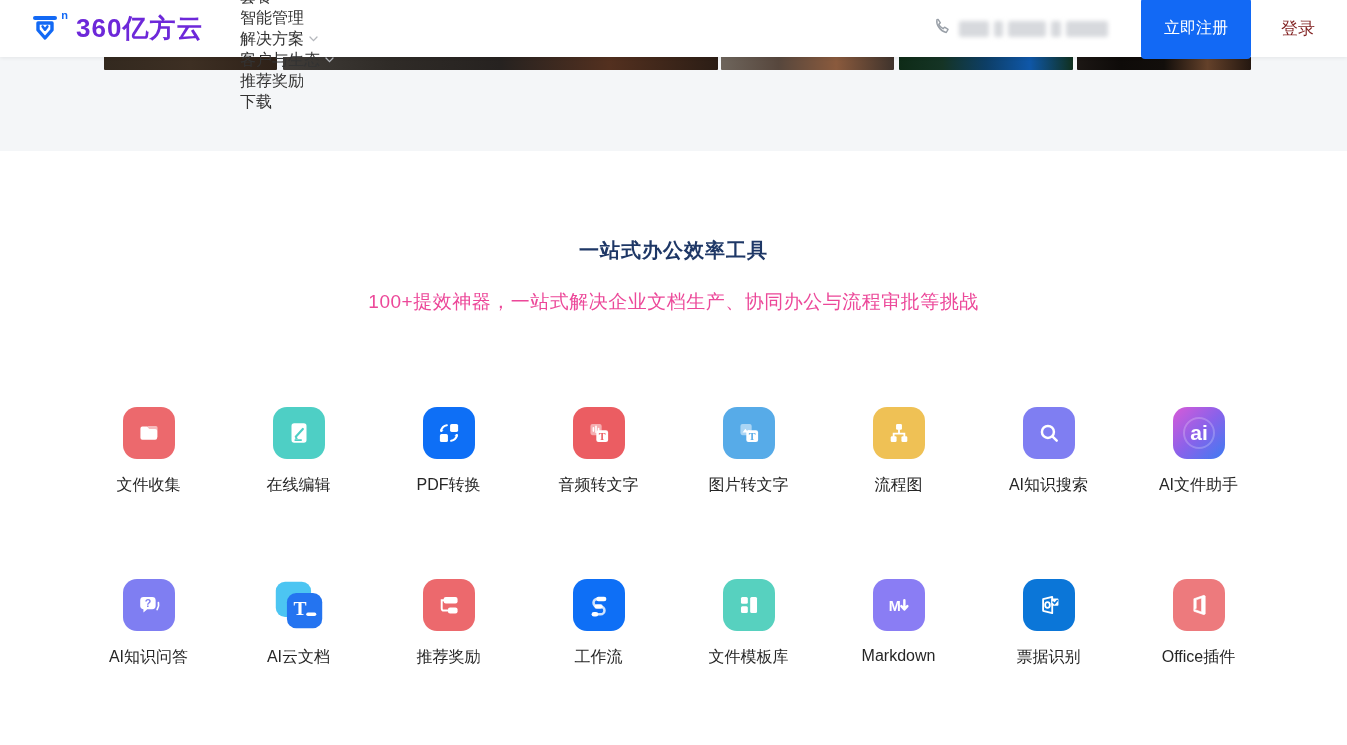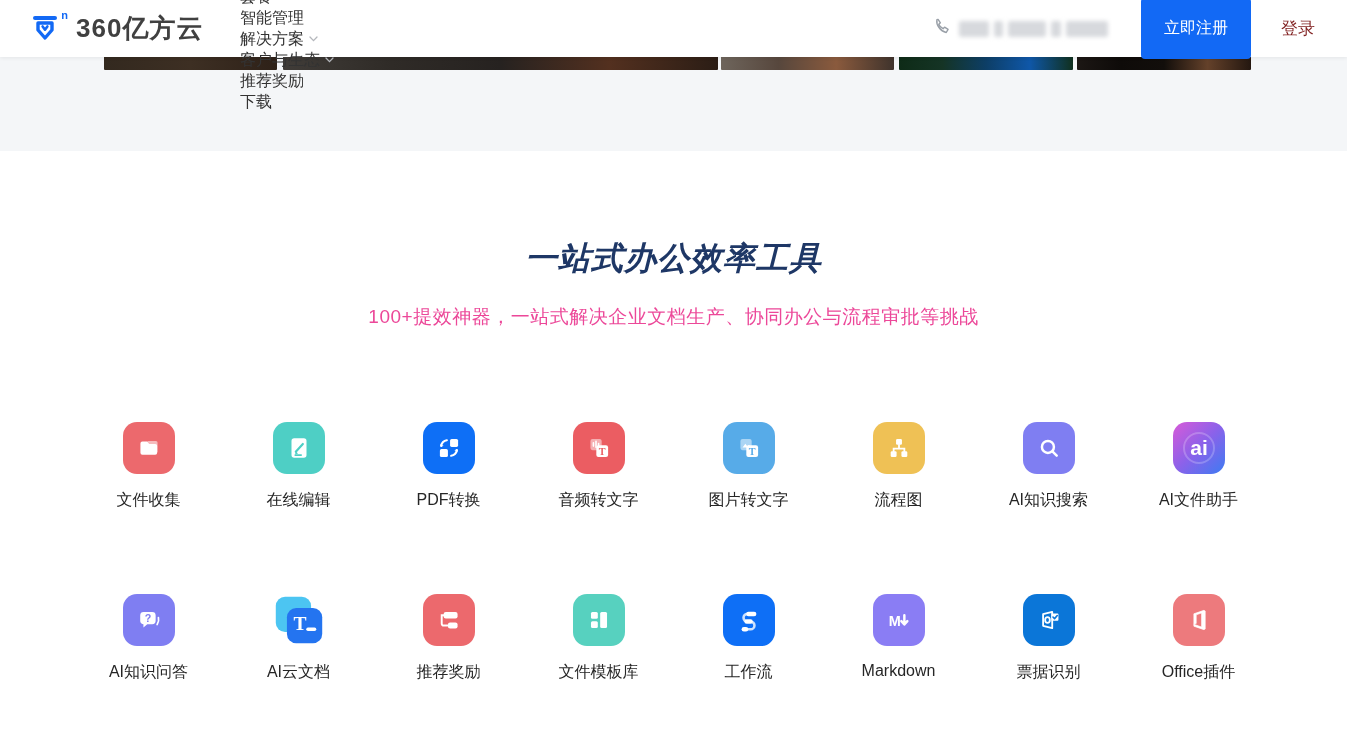--- a/index.html
+++ b/index.html
@@ -11,21 +11,21 @@
 
   
   .topbar {
     height:57px; background:#fff; display:flex; align-items:center;
     padding:0 32px 0 30px; position:relative; z-index:5;
     box-shadow:0 1px 4px rgba(0,0,0,.07);
   }
   .logo { display:flex; align-items:center; cursor:pointer; }
   .logo-mark { width:36px; height:36px; position:relative; }
   .logo-sup { position:absolute; top:-2px; right:-2px; font-size:11px; font-weight:700; color:#1269f5; }
-  .logo-text { margin-left:10px; font-size:26px; font-weight:800; color:#404040; letter-spacing:1px; }
+  .logo-text { margin-left:10px; font-size:26px; font-weight:800; color:#6d28d9; letter-spacing:1px; }
   .nav { display:flex; margin-left:24px;flex-direction:column; }
   .nav-item { display:flex; align-items:center; margin:0 12.5px; font-size:16px; color:#333; cursor:pointer; white-space:nowrap; }
   .caret { margin-left:5px; display:inline-flex; }
   .right-group { margin-left:auto; display:flex; align-items:center; }
   .phone-wrap { display:flex; align-items:center; margin-right:28px; }
   .phone-blur { display:flex; align-items:center; margin-left:8px; filter:blur(2px); }
   .phone-blur span { display:inline-block; height:16px; border-radius:2px; background:#d7d9dd; margin-right:5px; }
   .pb1{width:30px;background:#dfe1e4;} .pb2{width:9px;background:#cfd2d6;} .pb3{width:38px;background:#d4d6da;}
   .pb4{width:10px;background:#e3e5e8;} .pb5{width:42px;background:#d9dbde;}
   .register-btn {
@@ -33,21 +33,21 @@
     padding:20px 23px; border-radius:4px; cursor:pointer; font-family:inherit;
   }
   .login-link { margin-left:30px; font-size:17px; color:#1269f5; cursor:pointer; text-decoration:none; }
 
   
   .hero-remnant { height:94px; background:#f4f6f8; position:relative; }
   .strip-frag { position:absolute; top:0; height:13px; border-radius:0 0 1px 1px; }
 
   
   .tools { text-align:center; padding-top:87px; background:#fff; }
-  .tools-title { font-size:32px; line-height:1.25; font-weight:700; color:#1e3766; letter-spacing:1px;font-style:italic; }
+  .tools-title { font-size:20px; line-height:1.25; font-weight:700; color:#1e3766; letter-spacing:1px; }
   .tools-subtitle { margin-top:26px; font-size:19px; color:#ec4899; letter-spacing:.5px; }
   .tools-grid { width:1200px; margin:92px auto 0; display:flex; flex-wrap:wrap; }
   .tool { width:150px; display:flex; flex-direction:column; align-items:center; margin-bottom:83px; cursor:pointer; }
   .tile { width:52px; height:52px; border-radius:14px; display:flex; align-items:center; justify-content:center; }
   .tile svg { display:block; }
   .tool-label { margin-top:16px; font-size:16px; color:#262626; white-space:nowrap; }
 </style>
 </head>
 <body>
 
@@ -251,41 +251,41 @@
           <div class="tile" style="background: rgb(236, 105, 109);">
             <svg width="30" height="30" viewBox="0 0 28 28">
               <rect x="9" y="6.5" width="13" height="6.2" rx="2" fill="#fff"></rect>
               <rect x="13" y="16.3" width="9" height="5.7" rx="2" fill="#fff"></rect>
               <path d="M9.5 9.6 H7.2 v7.6 a2 2 0 0 0 2 2 h3.3" fill="none" stroke="#fff" stroke-width="1.8" stroke-linecap="round"></path>
             </svg>
           </div>
           <div class="tool-label">推荐奖励</div>
         </div>
         <div class="tool">
-          <div class="tile" style="background: rgb(87, 209, 191);">
-            <svg width="30" height="30" viewBox="0 0 28 28">
-              <rect x="6.5" y="6.5" width="6.4" height="6.4" rx="1.4" fill="#fff"></rect>
-              <rect x="6.5" y="15.1" width="6.4" height="6.4" rx="1.4" fill="#fff"></rect>
-              <rect x="15.1" y="6.5" width="6.4" height="15" rx="1.4" fill="#fff"></rect>
-            </svg>
-          </div>
-          <div class="tool-label">文件模板库</div>
-        </div>
-        <div class="tool">
           <div class="tile" style="background: rgb(14, 111, 246);">
             <svg width="30" height="30" viewBox="0 0 28 28">
               <path d="M18.8 8.3 h-6.3 a3.6 3.6 0 0 0 0 7.2 h3 a3.6 3.6 0 0 1 0 7.2 h-6.3" fill="none" stroke="#fff" stroke-width="2.4" stroke-linecap="round" opacity=".8"></path>
               <path d="M13.5 8.3 h5.3" stroke="#fff" stroke-width="4.2" stroke-linecap="round"></path>
               <path d="M11.8 15.5 h3.6" stroke="#fff" stroke-width="4.2" stroke-linecap="round"></path>
               <path d="M9.2 22.7 h2" stroke="#fff" stroke-width="4.2" stroke-linecap="round"></path>
             </svg>
           </div>
           <div class="tool-label">工作流</div>
         </div>
         <div class="tool">
+          <div class="tile" style="background: rgb(87, 209, 191);">
+            <svg width="30" height="30" viewBox="0 0 28 28">
+              <rect x="6.5" y="6.5" width="6.4" height="6.4" rx="1.4" fill="#fff"></rect>
+              <rect x="6.5" y="15.1" width="6.4" height="6.4" rx="1.4" fill="#fff"></rect>
+              <rect x="15.1" y="6.5" width="6.4" height="15" rx="1.4" fill="#fff"></rect>
+            </svg>
+          </div>
+          <div class="tool-label">文件模板库</div>
+        </div>
+        <div class="tool">
           <div class="tile" style="background: rgb(138, 125, 244);">
             <svg width="30" height="30" viewBox="0 0 28 28">
               <text x="10" y="19.3" text-anchor="middle" font-size="13.5" font-weight="800" fill="#fff" font-family="Liberation Sans,sans-serif">M</text>
               <path d="M19 9.5 v8.2 M16.2 15 l2.8 3.2 2.8-3.2" fill="none" stroke="#fff" stroke-width="2.3" stroke-linecap="round" stroke-linejoin="round"></path>
             </svg>
           </div>
           <div class="tool-label">Markdown</div>
         </div>
         <div class="tool">
           <div class="tile" style="background: rgb(11, 118, 216);">

